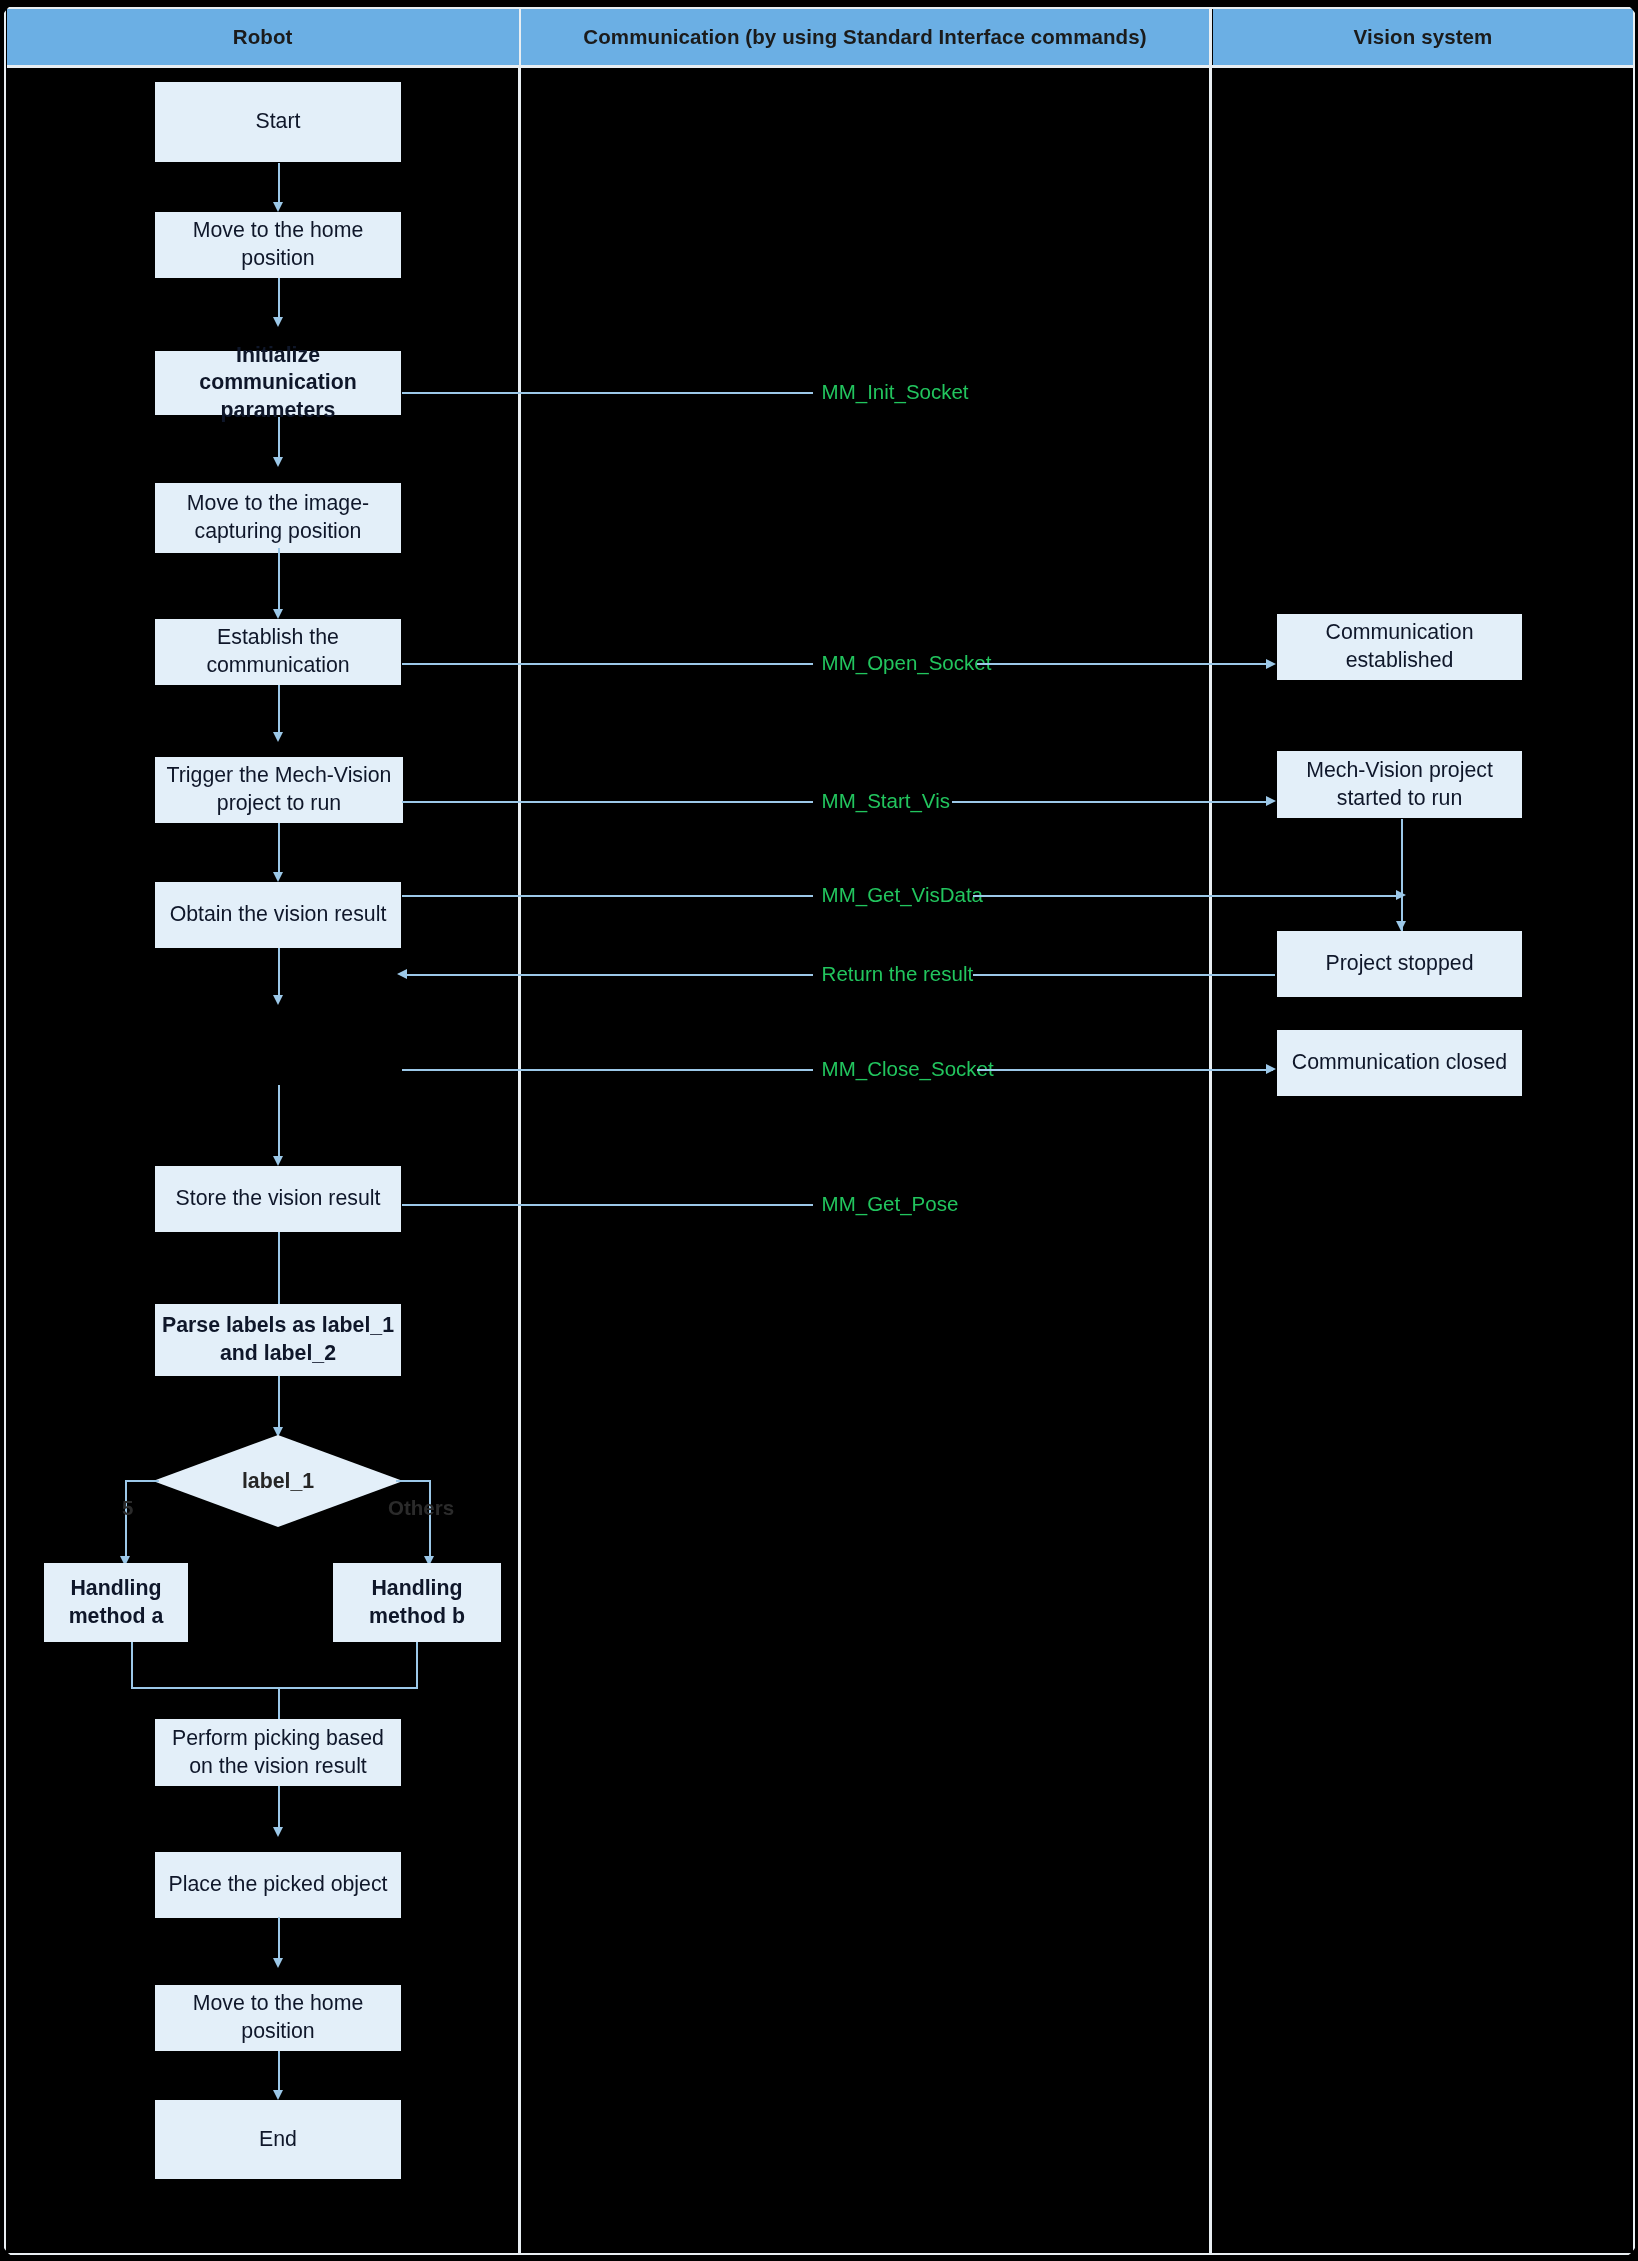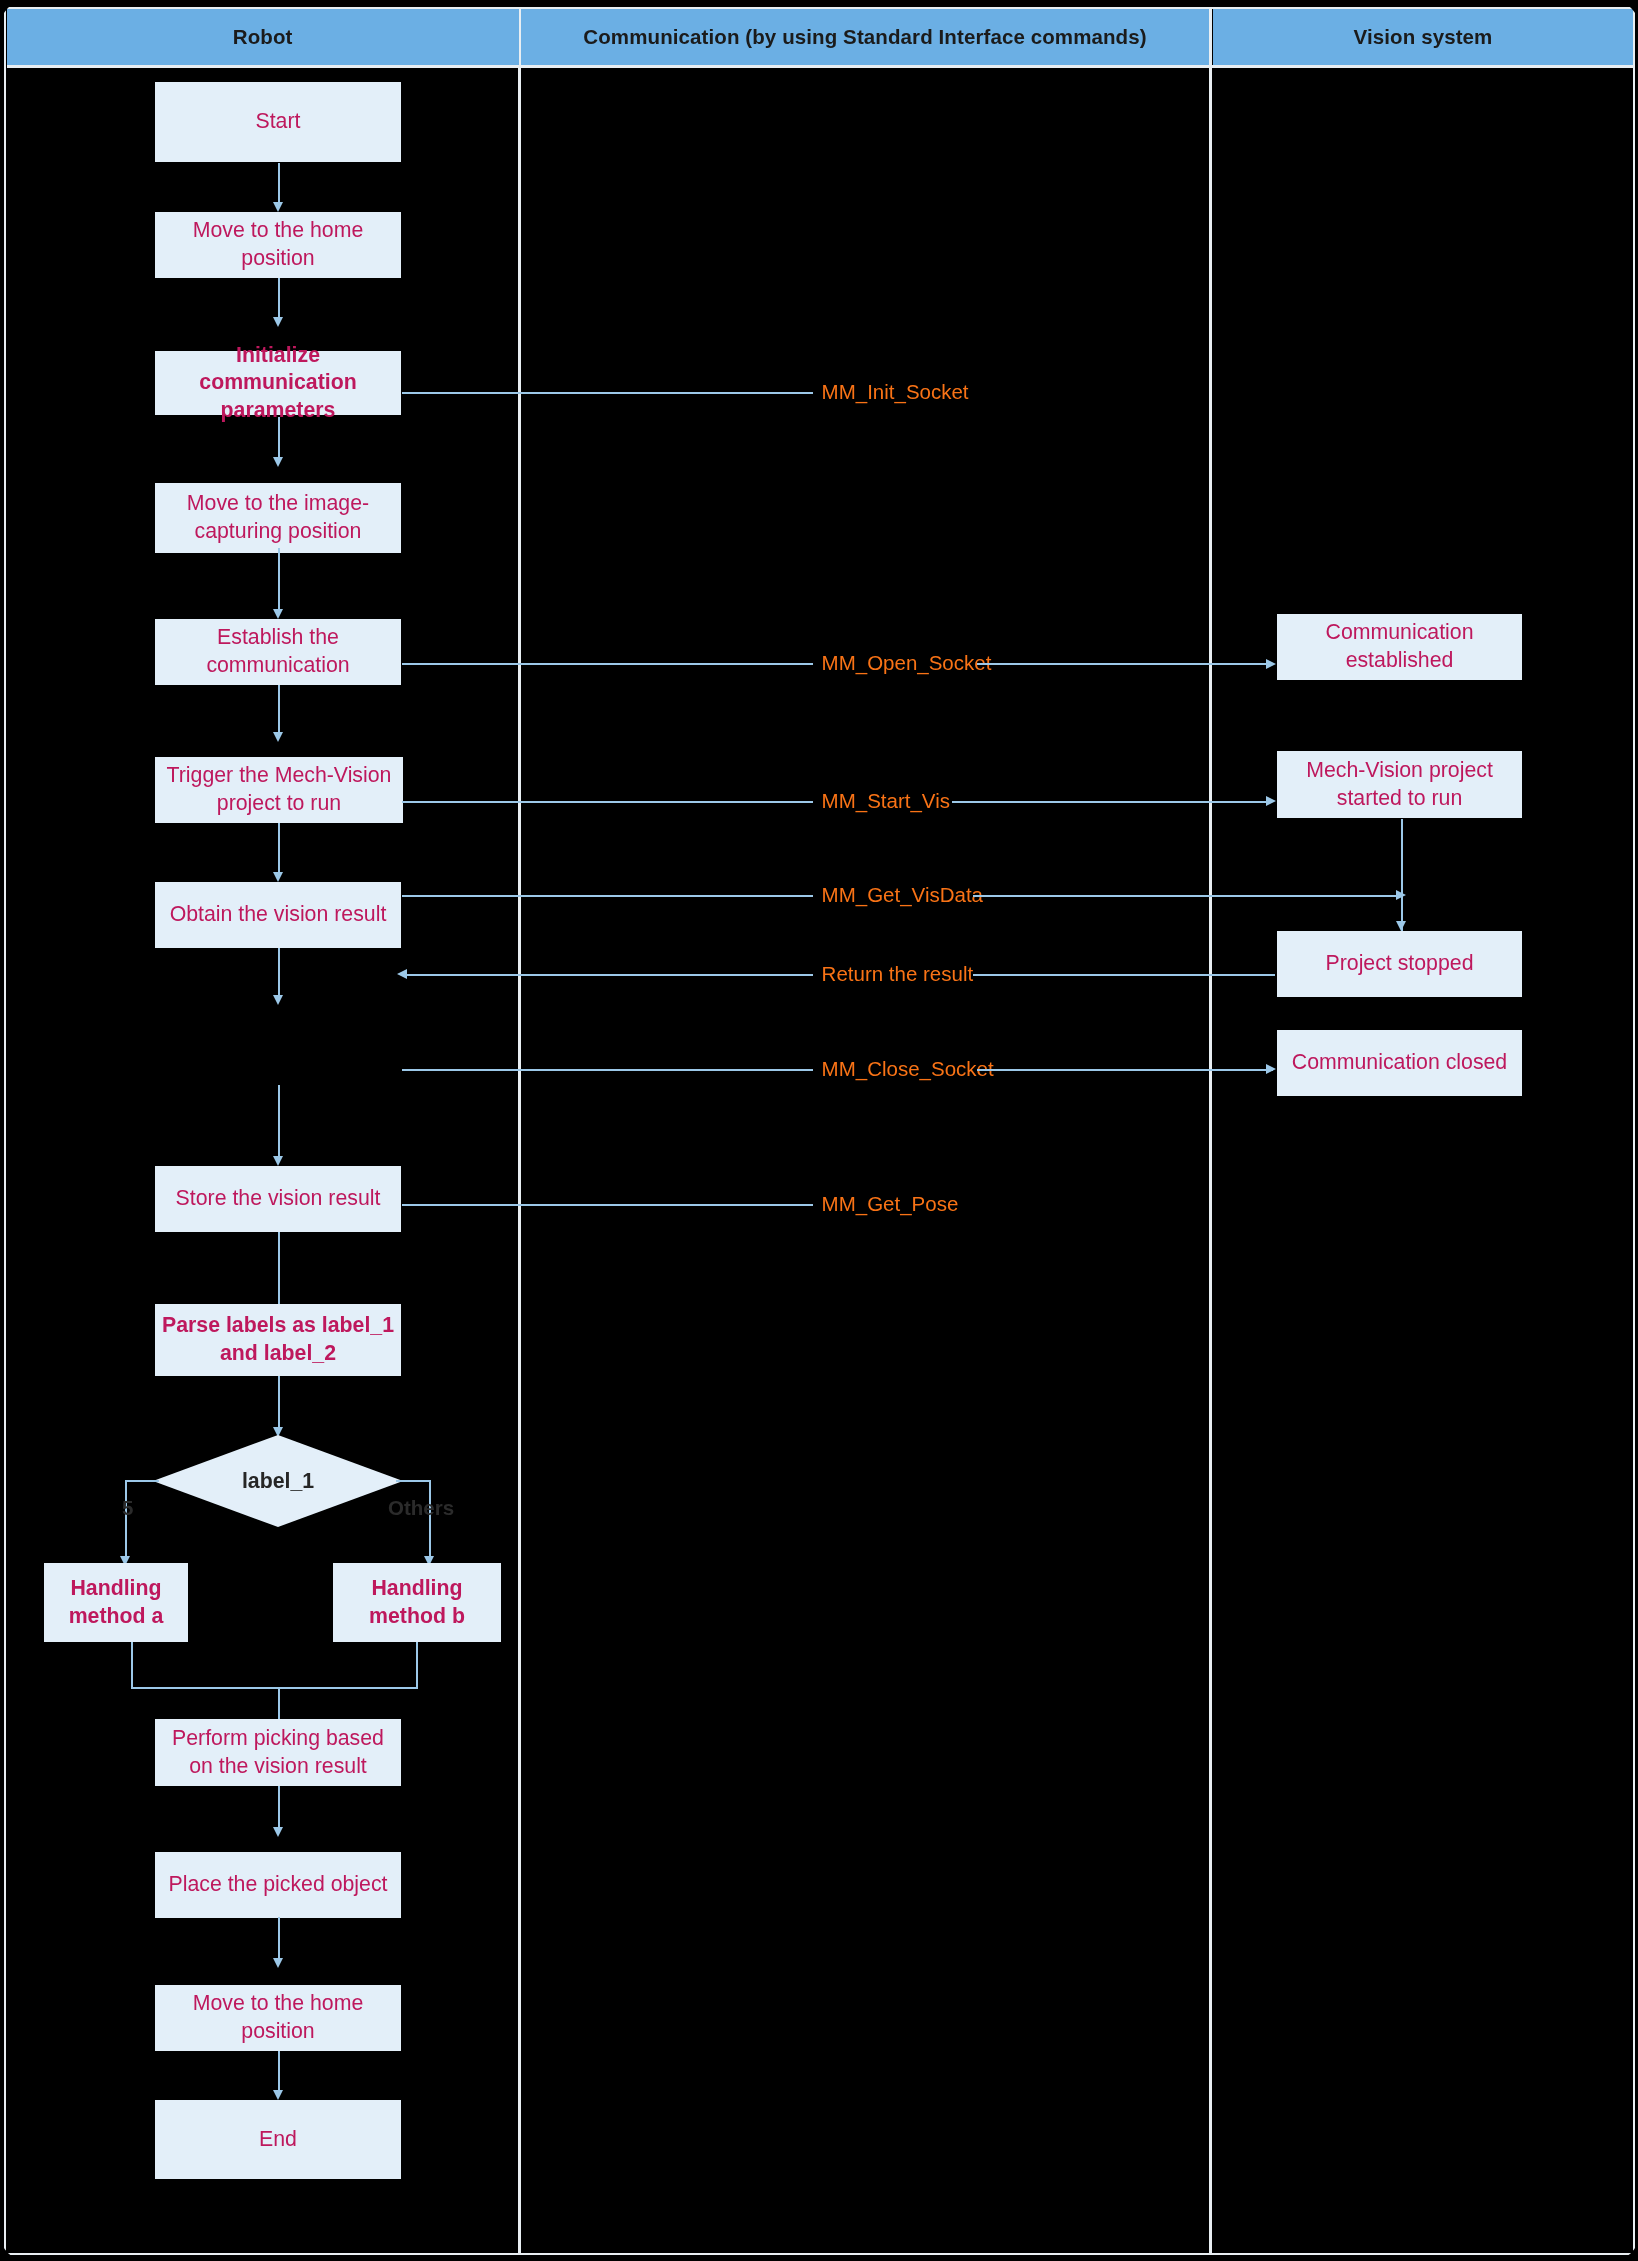--- a/index.html
+++ b/index.html
@@ -68,21 +68,21 @@
 
   
   .node {
     position: absolute;
     background: #e3eff9;
     box-sizing: border-box;
     display: flex;
     align-items: center;
     justify-content: center;
     text-align: center;
-    color: #be185d;
+    color: #0f172a;
     font-size: 21.3px;
     line-height: 1.30;
     padding: 9px 5px;
   }
   .node.bold { font-weight: bold; justify-content: flex-end; }
 
   
   .diamond-wrap {
     position: absolute;
   }
@@ -133,21 +133,21 @@
     width: 0; height: 0;
     border-top: 5.7px solid transparent;
     border-bottom: 5.7px solid transparent;
     border-right: 10px solid #9cc8e8;
   }
 
   
   .msg-label {
     position: absolute;
     font-size: 20.5px;
-    color: #f97316;
+    color: #22c55e;
     background: #000000;
     padding: 0 6.6px;
     white-space: nowrap;
     transform: translateY(-50%);
   }
   .branch-label {
     position: absolute;
     font-size: 20.5px;
     font-weight: bold;
     color: #2b2b2b;

